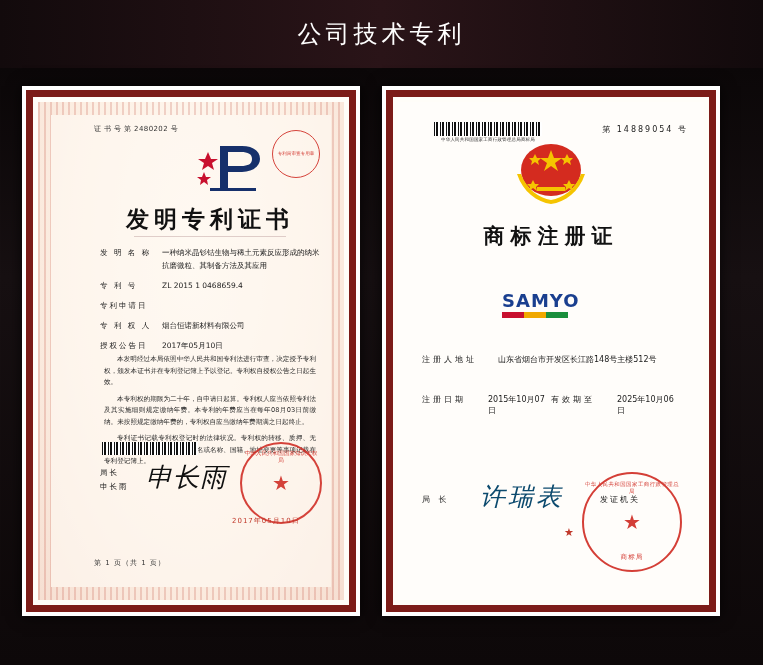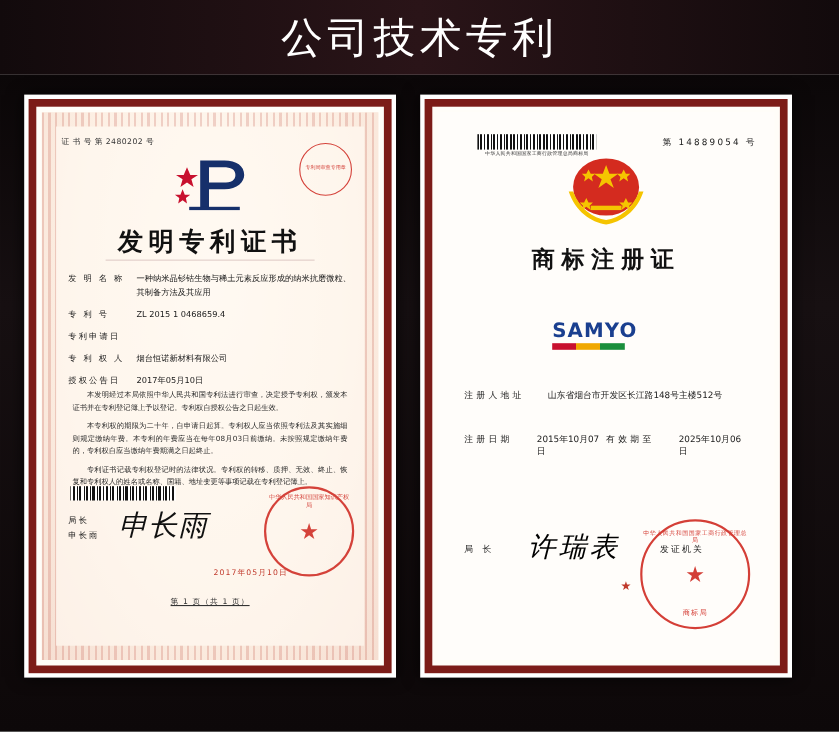--- a/index.html
+++ b/index.html
@@ -26,21 +26,21 @@
     width: 763px;
     height: 68px;
     background: #1a0e10;
     background: linear-gradient(90deg,#120a0c 0%, #2a1418 50%, #120a0c 100%);
     display: flex;
     align-items: center;
     justify-content: center;
   }
   .banner-title {
     color: #ffffff;
-    font-size: 38px;
+    font-size: 24px;
     letter-spacing: 4px;
     font-weight: 400;
     font-family: "DejaVu Sans", "Liberation Sans", sans-serif;
   }
   
   .strip {
     position: absolute;
     left: 0; top: 68px;
     width: 763px;
     height: 597px;
@@ -105,20 +105,21 @@
     position:absolute;
     inset:13px;
     background:#fff9f2;
   }
 
   
   .lc {
     position: absolute;
     inset: 22px 18px;
     z-index: 3;
+    margin-left: 38px;
   }
   .lc-serial {
     font-size: 7px;
     color: #333;
     letter-spacing: .4px;
   }
   .emblem {
     position: absolute;
     left: 96px;
     top: 14px;
@@ -241,26 +242,25 @@
     position: absolute;
     left: 138px;
     top: 392px;
     font-size: 7px;
     color: #c0392b;
     letter-spacing: 1px;
   }
   .lc-footer {
     position: absolute;
     left: 0; right: 0;
-    top: 418px;
-    text-align: center;
+    top: 434px;
+    text-align: left;
     font-size: 7px;
     color: #333;
     letter-spacing: 1px;
-    text-decoration: underline;
   }
   
   .rc {
     position: absolute;
     inset: 20px 16px;
     z-index: 3;
   }
   .rc-topline {
     display: flex;
     justify-content: space-between;
@@ -356,21 +356,21 @@
     letter-spacing: 3px;
     color: #1a1a1a;
   }
   .rc-hand {
     position: absolute;
     left: 66px;
     top: 358px;
     font-family: "DejaVu Serif","Liberation Serif",serif;
     font-style: italic;
     font-size: 25px;
-    color: #000000;
+    color: #0c4a6e;
     letter-spacing: 3px;
   }
   .rc-authority {
     position: absolute;
     left: 186px;
     top: 372px;
     font-size: 8px;
     letter-spacing: 2px;
     color: #1a1a1a;
   }

